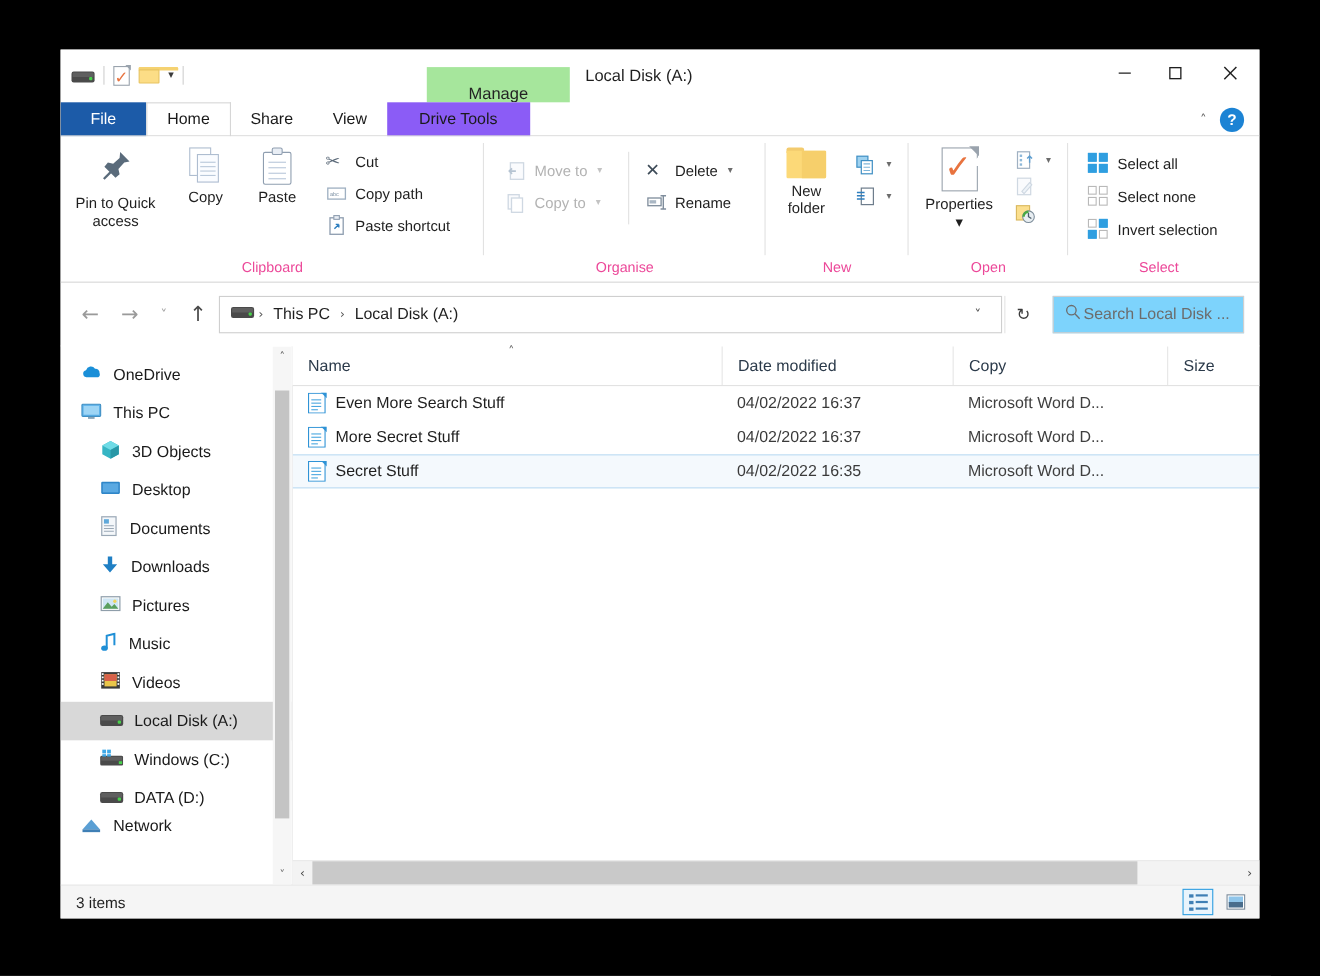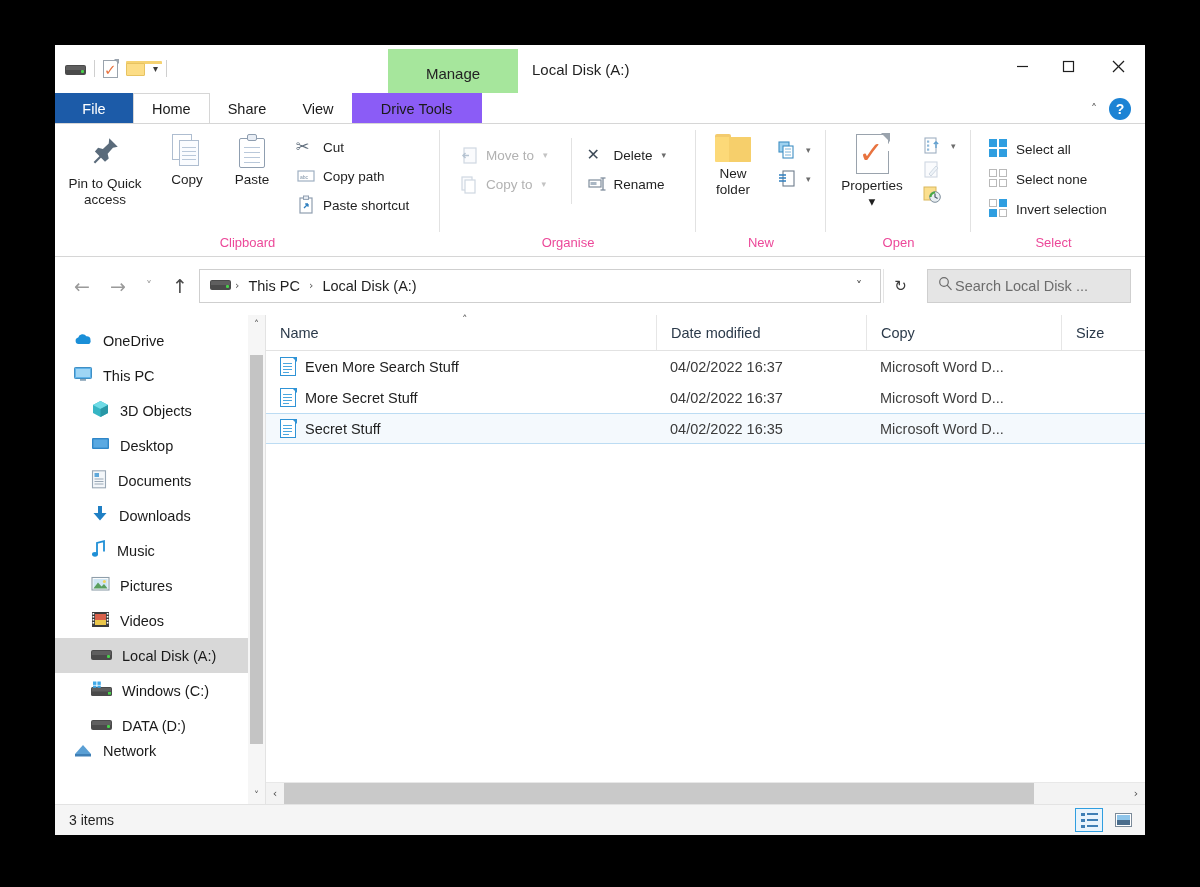--- a/index.html
+++ b/index.html
@@ -60,21 +60,21 @@
   .folder-icon { width:19px; height:15px; position:relative; display:inline-block; }
   .folder-icon .tab { position:absolute; left:0; top:0; width:9px; height:3px;
      background:#f5d271; border-radius:1px 1px 0 0; }
   .folder-icon .bd { position:absolute; left:0; top:2px; width:19px; height:13px;
      background:#fcdd86; border:1px solid #e7c361; border-radius:1px; }
 
   .qat-caret { font-size: 10px; color: #3b3b3b; font-family:"DejaVu Sans", sans-serif;}
 
   
   .ctx-header {
-    position: absolute; left: 333px; top: 4px;
+    position: absolute; left: 333px; top: 16px;
     width: 130px; height: 48px;
     background: #a6e69c;
     display: flex; align-items: center; justify-content: center;
     font-size: 15px; color: #232323;
   }
   .win-title {
     position: absolute; left: 477px; top: 0; height: 48px;
     display: flex; align-items: center;
     font-size: 15px; color: #1f1f1f;
   }
@@ -210,21 +210,21 @@
     display:flex; align-items:center; padding:0 6px; gap:4px; min-width:0;
   }
   .crumb { font-size:14.5px; color:#1f1f1f; padding:0 5px; white-space:nowrap; }
   .crumbsep { color:#555; font-size:11px; font-family:"DejaVu Sans", sans-serif; }
   .crumbbox .sp { flex:1; }
   .crumb-chev { width:30px; height:32px; display:flex; align-items:center; justify-content:center;
     color:#3b3b3b; font-size:12px; font-family:"DejaVu Sans", sans-serif; }
   .refresh { width:34px; height:34px; display:flex; align-items:center; justify-content:center;
     color:#3b3b3b; font-size:15px; border-left:1px solid #e4e4e4; }
   .searchbox {
-    width:204px; height:34px; border:1px solid #cfcfcf; background:#e5e5e5;
+    width:174px; height:34px; border:1px solid #cfcfcf; background:#7dd3fc;
     display:flex; align-items:center; gap:0; padding:0 10px; margin-left:8px;
   }
   .searchbox input {
     border:0; outline:0; font-size:14.5px; color:#6c6c6c; width:100%;
     font-family:"Liberation Sans", sans-serif; background:transparent;
   }
   .searchbox input::placeholder { color:#6c6c6c; opacity:1; }
 
   
   .body { flex:1; display:flex; min-height:0; }
@@ -727,38 +727,38 @@
           <span>
             <svg width="18" height="18" viewBox="0 0 18 18">
                 <path d="M7 1 H11 V8 H15.5 L9 15.5 L2.5 8 H7 Z" fill="#1f7fc4"></path>
               </svg>
           </span>
           <span class="nlbl">Downloads</span>
         </div>
 
         <div class="navitem indent">
           <span>
-            <svg width="16" height="18" viewBox="0 0 16 18">
-                <path d="M6 14 V3 L13 1.2 V11.5" fill="none" stroke="#1f8fd6" stroke-width="1.8"></path>
-                <ellipse cx="4" cy="14.3" rx="3" ry="2.4" fill="#1f8fd6"></ellipse>
-              </svg>
-          </span>
-          <span class="nlbl">Music</span>
-        </div>
-
-        <div class="navitem indent">
-          <span>
             <svg width="19" height="16" viewBox="0 0 19 16">
                 <rect x="1" y="1.5" width="17" height="12.5" fill="#fff" stroke="#8f9eaa" stroke-width="1.1"></rect>
                 <rect x="2.4" y="3" width="14.2" height="9.5" fill="#cfe6f4"></rect>
                 <path d="M2.4 12.5 L7 6.5 L10.5 10.5 L13 8 L16.6 12.5 Z" fill="#5a9f5e"></path>
                 <circle cx="13.4" cy="5.6" r="1.5" fill="#f0d45c"></circle>
               </svg>
           </span>
           <span class="nlbl">Pictures</span>
+        </div>
+
+        <div class="navitem indent">
+          <span>
+            <svg width="16" height="18" viewBox="0 0 16 18">
+                <path d="M6 14 V3 L13 1.2 V11.5" fill="none" stroke="#1f8fd6" stroke-width="1.8"></path>
+                <ellipse cx="4" cy="14.3" rx="3" ry="2.4" fill="#1f8fd6"></ellipse>
+              </svg>
+          </span>
+          <span class="nlbl">Music</span>
         </div>
 
         <div class="navitem indent">
           <span>
             <svg width="19" height="17" viewBox="0 0 19 17">
                 <rect x="1" y="1" width="17" height="15" fill="#3b3b3b"></rect>
                 <rect x="4" y="3" width="11" height="11" fill="#eac64a"></rect>
                 <path d="M4 3 H15 V9 H4 Z" fill="#d8604a"></path>
                 <g fill="#fff">
                   <rect x="1.6" y="2" width="1.6" height="1.6"></rect>

